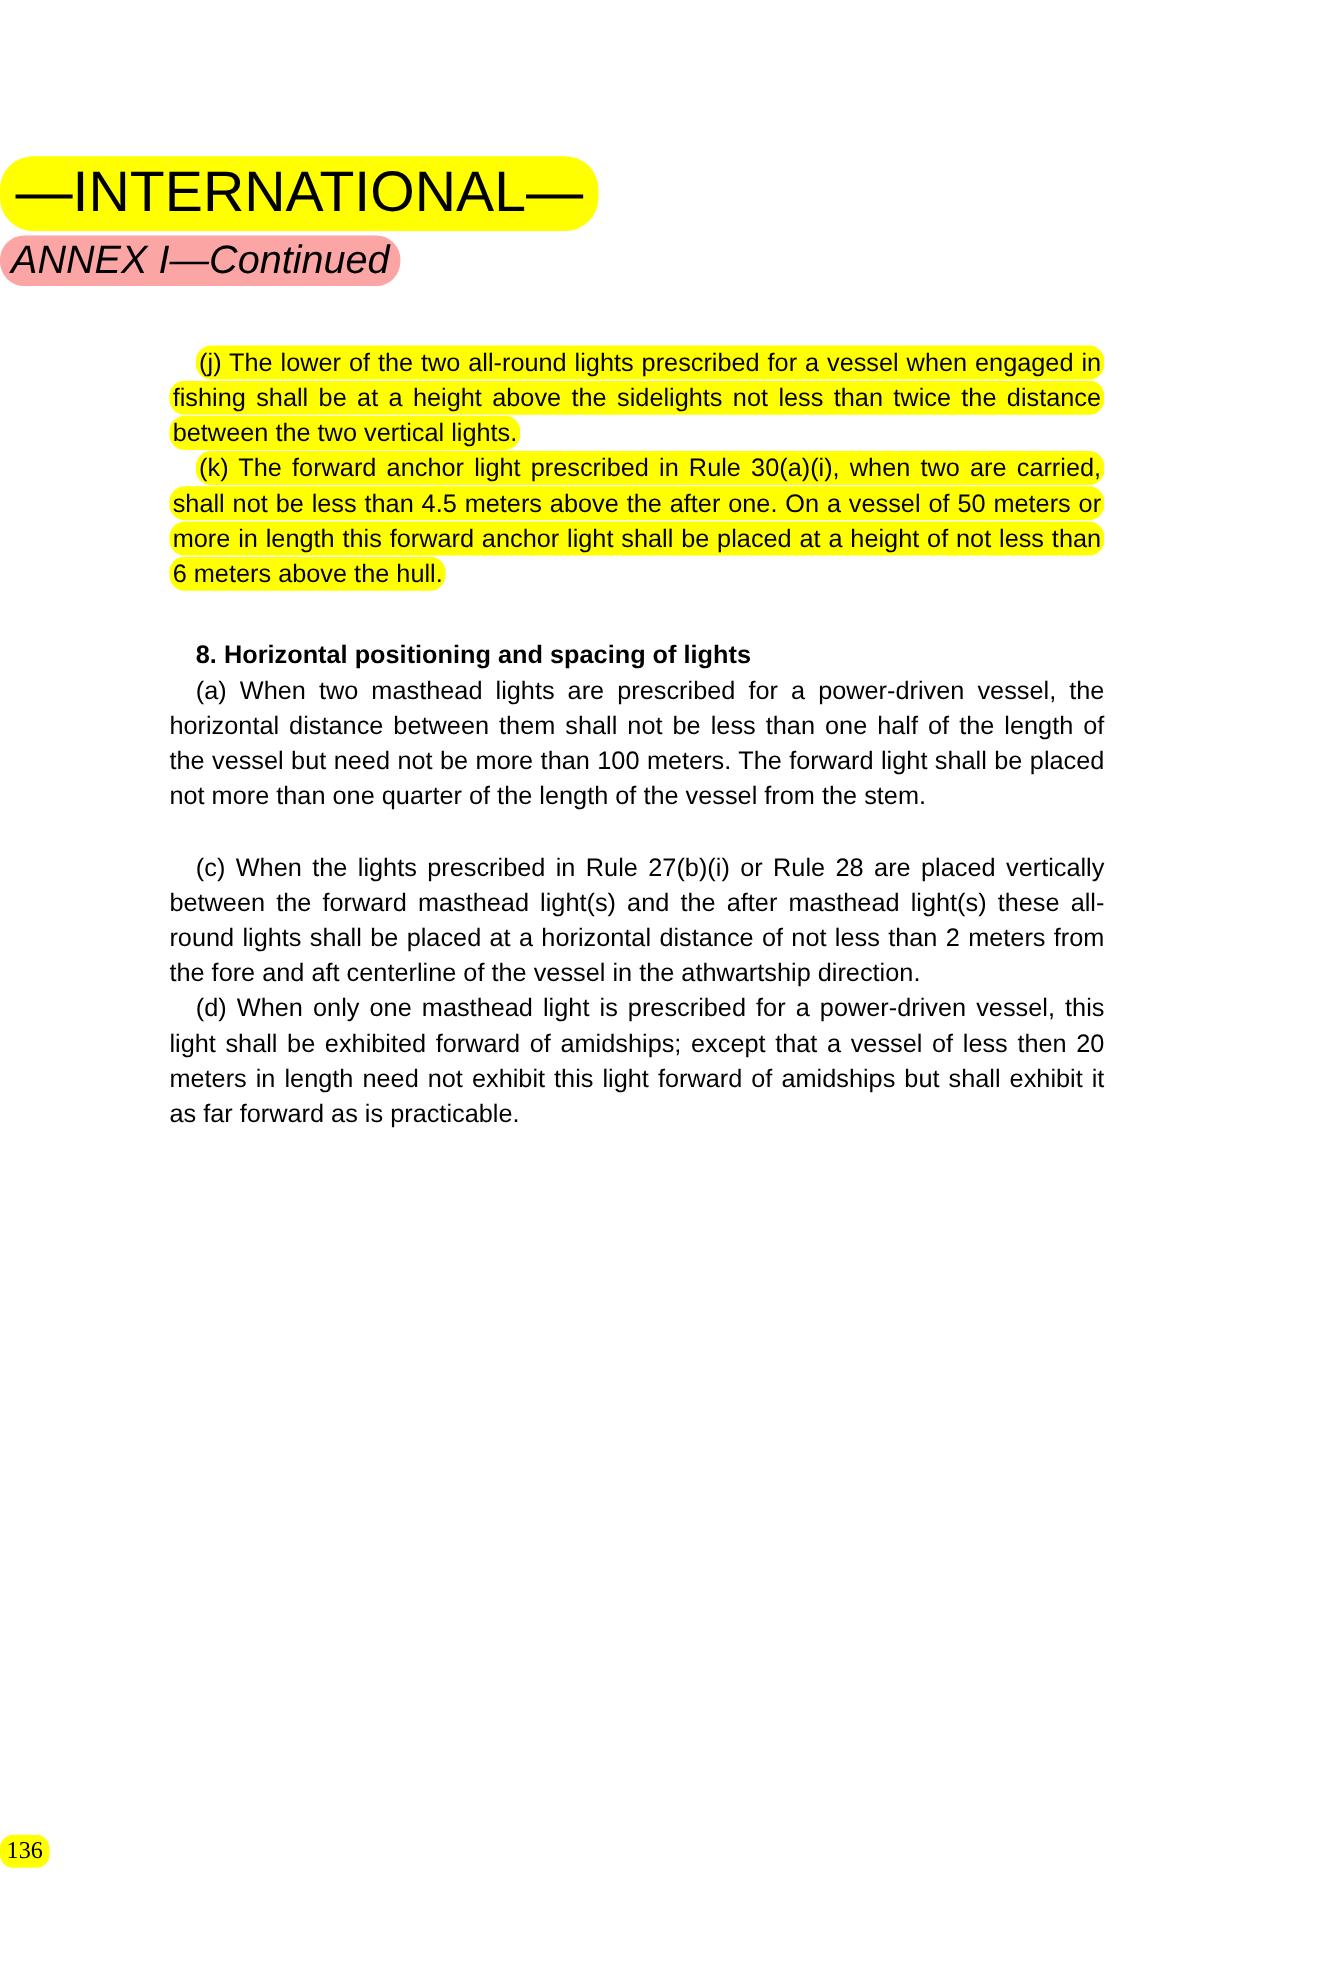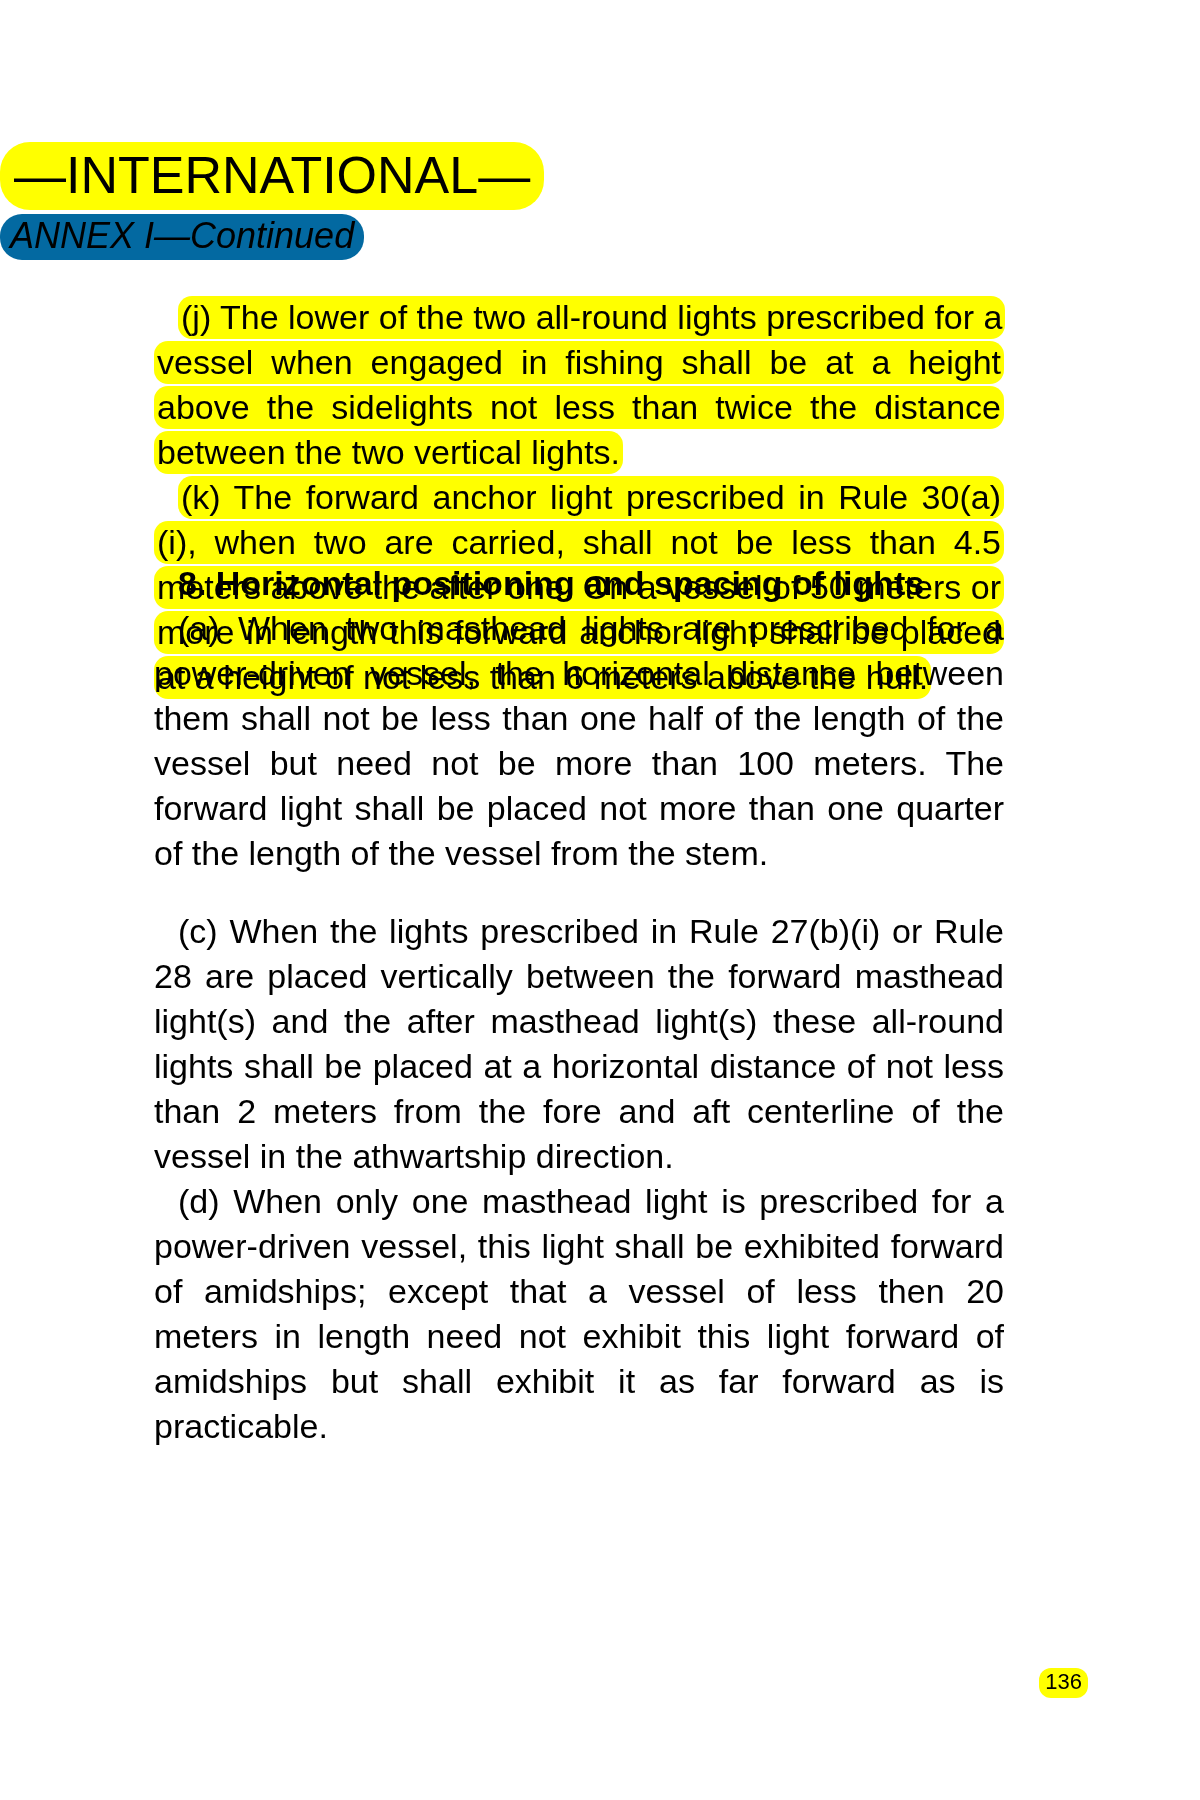--- a/index.html
+++ b/index.html
@@ -2,31 +2,31 @@
 <html><head>
 <meta charset="utf-8">
 <style>
   html, body { margin:0; padding:0; background:#ffffff; }
   body { width:1200px; height:1800px; position:relative; overflow:hidden;
          font-family:"Liberation Sans", sans-serif; color:#000; }
   .title-wrap { position:absolute; left:0; width:1052px; text-align:left; }
   .title { display:inline-block; background:#ffff00; border-radius:30px;
            padding:4px 14px 6px 14px; font-size:52px; line-height:58px;
            font-weight:normal; letter-spacing:0px; }
-  .subtitle { display:inline-block; background:#0369a1; border-radius:22px;
+  .subtitle { display:inline-block; background:#fca5a5; border-radius:22px;
            padding:2px 10px 4px 10px; font-size:36px; line-height:40px;
            font-style:italic; }
-  .block { position:absolute; left:154px; width:850px; font-size:34px;
-           line-height:45px; text-align:justify; }
+  .block { position:absolute; left:154px; width:850px; font-size:23px;
+           line-height:32px; text-align:justify;margin-top:18px; }
   .block p { margin:0; text-indent:24px; }
   .hl p span.h { background:#ffff00; border-radius:14px; box-decoration-break:clone;
                  -webkit-box-decoration-break:clone; padding:2px 3px 3px 3px; }
   .heading { margin:0; font-weight:bold; text-indent:24px; }
   .gap { height:33px; }
-  .page-num { position:absolute; left:0; width:1088px; top:1668px; text-align:right; }
+  .page-num { position:absolute; left:0; width:1088px; top:1668px; text-align:left;font-family:Liberation Serif, serif; }
   .page-num span { display:inline-block; background:#ffff00; border-radius:12px;
                    padding:1px 6px 3px 6px; font-size:22px; line-height:26px; }
 </style>
 </head>
 <body>
 
 <div class="title-wrap" style="top:142px;">
   <span class="title">—INTERNATIONAL—</span>
 </div>
 <div class="title-wrap" style="top:214px;">

